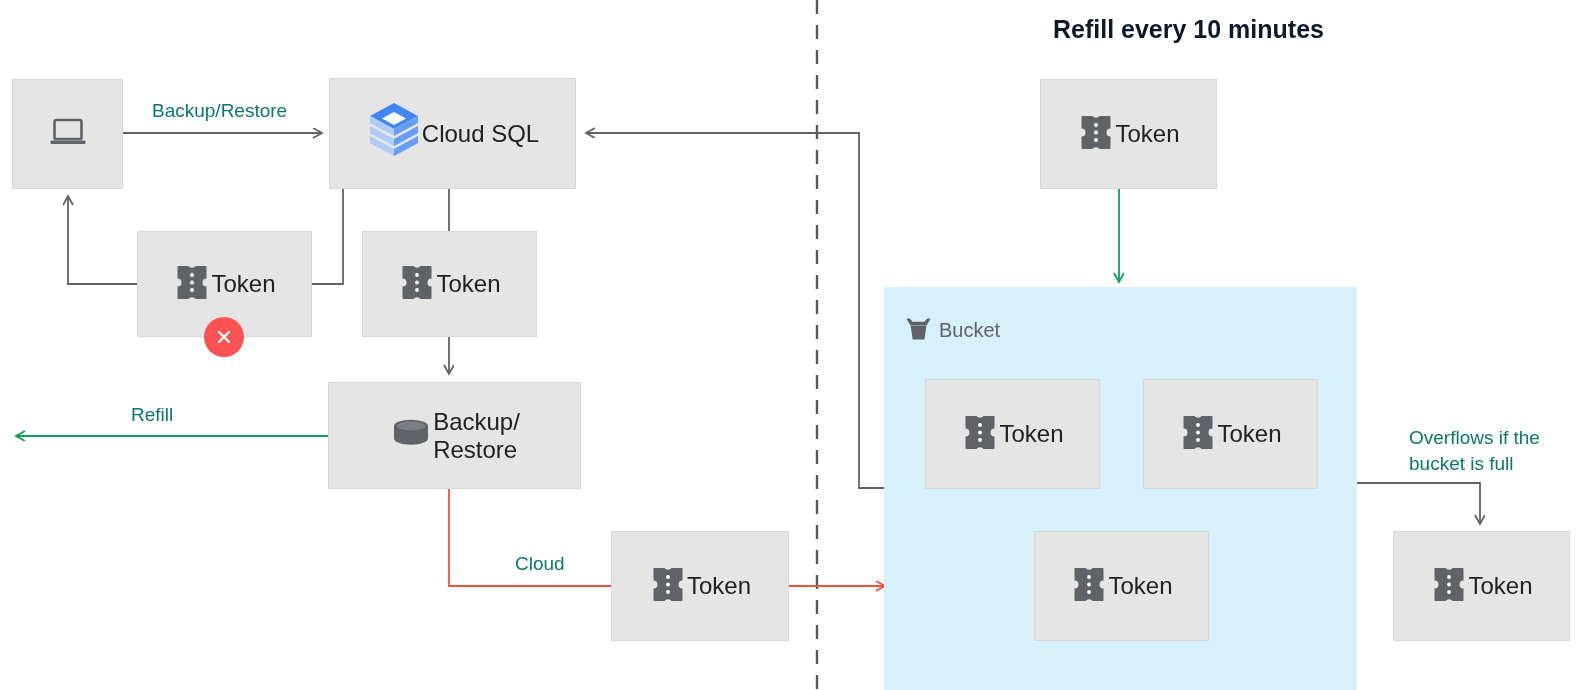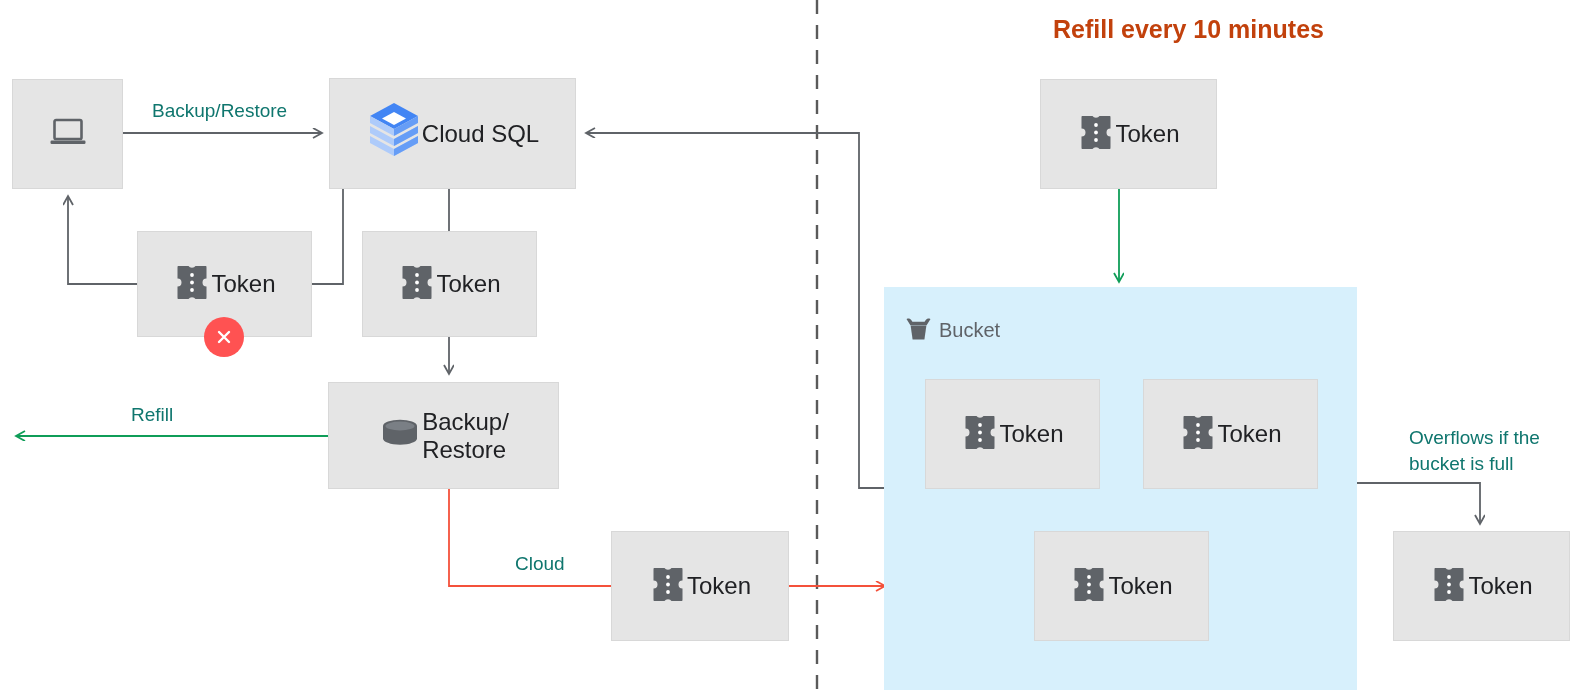--- a/index.html
+++ b/index.html
@@ -51,21 +51,21 @@
     position:absolute;
     font-size:19px;
     color:#0f766e;
     line-height:1.35;
     white-space:pre-line;
   }
   .title{
     position:absolute;
     font-size:25px;
     font-weight:bold;
-    color:#c2410c;
+    color:#0f172a;
     white-space:nowrap;
   }
   
   #wires{
     position:absolute;
     left:0;top:0;
     width:1582px;height:690px;
     pointer-events:none;
   }
   .err-badge{
@@ -183,21 +183,21 @@
       <svg width="38" height="33" viewBox="0 0 38 33">
         <path d="M4,2 h11 a3.2,3.2 0 0 0 8,0 h11 a2.6,2.6 0 0 1 2.6,2.6 v7.9 a4.2,4.2 0 0 0 0,8 v7.9 a2.6,2.6 0 0 1 -2.6,2.6 h-11 a3.2,3.2 0 0 0 -8,0 h-11 a2.6,2.6 0 0 1 -2.6,-2.6 v-7.9 a4.2,4.2 0 0 0 0,-8 v-7.9 a2.6,2.6 0 0 1 2.6,-2.6 z" fill="#5f6368" transform="rotate(90 19 16.5)"></path>
         <circle cx="19" cy="9" r="1.9" fill="#ffffff"></circle>
         <circle cx="19" cy="16.5" r="1.9" fill="#ffffff"></circle>
         <circle cx="19" cy="24" r="1.9" fill="#ffffff"></circle>
       </svg>
     </span>
     <span class="node-label">Token</span>
   </div>
 
-  <div class="node" style="left:328px;top:382px;width:231px;height:107px;">
+  <div class="node" style="left:328px;top:382px;width:253px;height:107px;">
     <span class="icon">
       <svg width="44" height="38" viewBox="0 0 44 38">
         <ellipse cx="22" cy="11" rx="17" ry="6.2" fill="#5f6368"></ellipse>
         <path d="M5,11 v12.5 c0,3.4 7.6,6.2 17,6.2 s17,-2.8 17,-6.2 V11 Z" fill="#5f6368"></path>
         <ellipse cx="22" cy="11" rx="14.5" ry="4.4" fill="#7a7f85"></ellipse>
       </svg>
     </span>
     <span class="node-label">Backup/
 Restore</span>
   </div>

